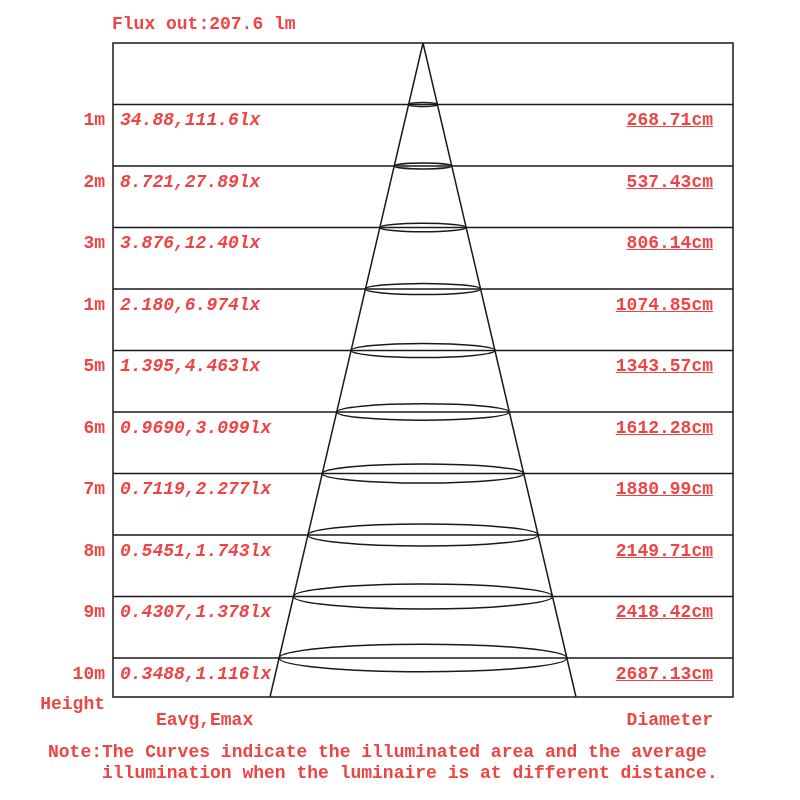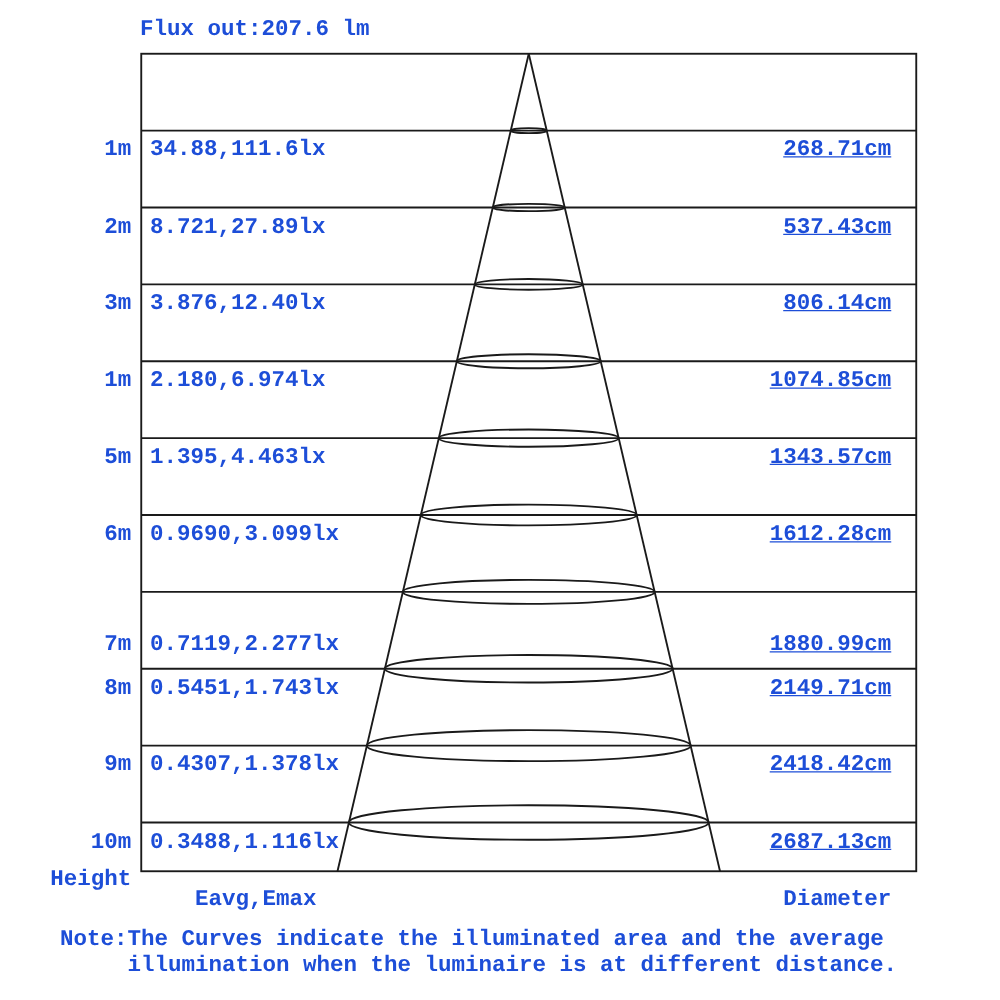--- a/index.html
+++ b/index.html
@@ -8,40 +8,40 @@
     background: #ffffff;
   }
   .stage {
     position: relative;
     width: 800px;
     height: 800px;
     background: #ffffff;
     font-family: "Liberation Mono", "DejaVu Sans Mono", monospace;
     font-weight: bold;
     font-size: 18px;
-    color: #1d4ed8;
+    color: #ef4444;
     overflow: hidden;
   }
   .abs { position: absolute; white-space: pre; line-height: 20px; }
   .r   { text-align: right; }
   svg.diagram { position: absolute; left: 0; top: 0; }
   .title        { left: 112px; top: 14px; }
   .note-line1   { left: 48px;  top: 742px; }
   .note-line2   { left: 102px; top: 763px; }
   .ft-height    { left: 30px;  top: 694px; width: 75px;  }
   .ft-eavg      { left: 156px; top: 710px; }
   .ft-angle     { left: 348px; top: 710px; }
   .ft-diameter  { right: 87px; top: 710px; }
   .hlab { left: 30px; width: 75px; }
-  .eav  { left: 120px; }
+  .eav  { left: 120px; font-style: italic; }
   .dia  { right: 87px; text-decoration: underline; }
   
   .row0  { top: 110px; } .row1  { top: 172px; } .row2  { top: 233px; }
   .row3  { top: 295px; } .row4  { top: 356px; } .row5  { top: 418px; }
-  .row6  { top: 479px; margin-top: 27px; } .row7  { top: 541px; } .row8  { top: 602px; }
+  .row6  { top: 479px; } .row7  { top: 541px; } .row8  { top: 602px; }
   .row9  { top: 664px; }
 </style>
 </head>
 <body>
 
 <div class="stage">
 
   <svg class="diagram" width="800" height="800" viewBox="0 0 800 800">
     <g stroke="#1a1a1a" stroke-width="1.5" fill="none">
 

